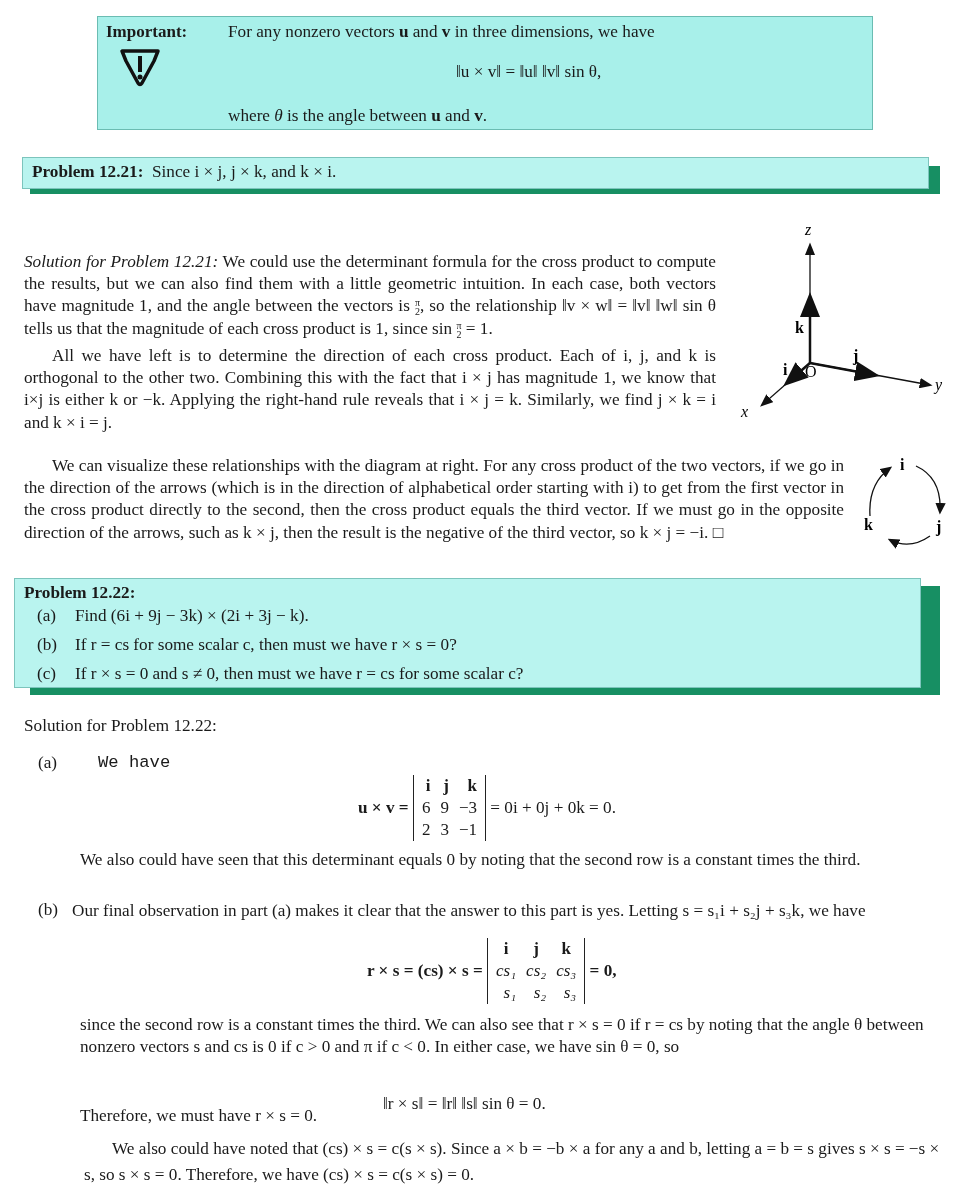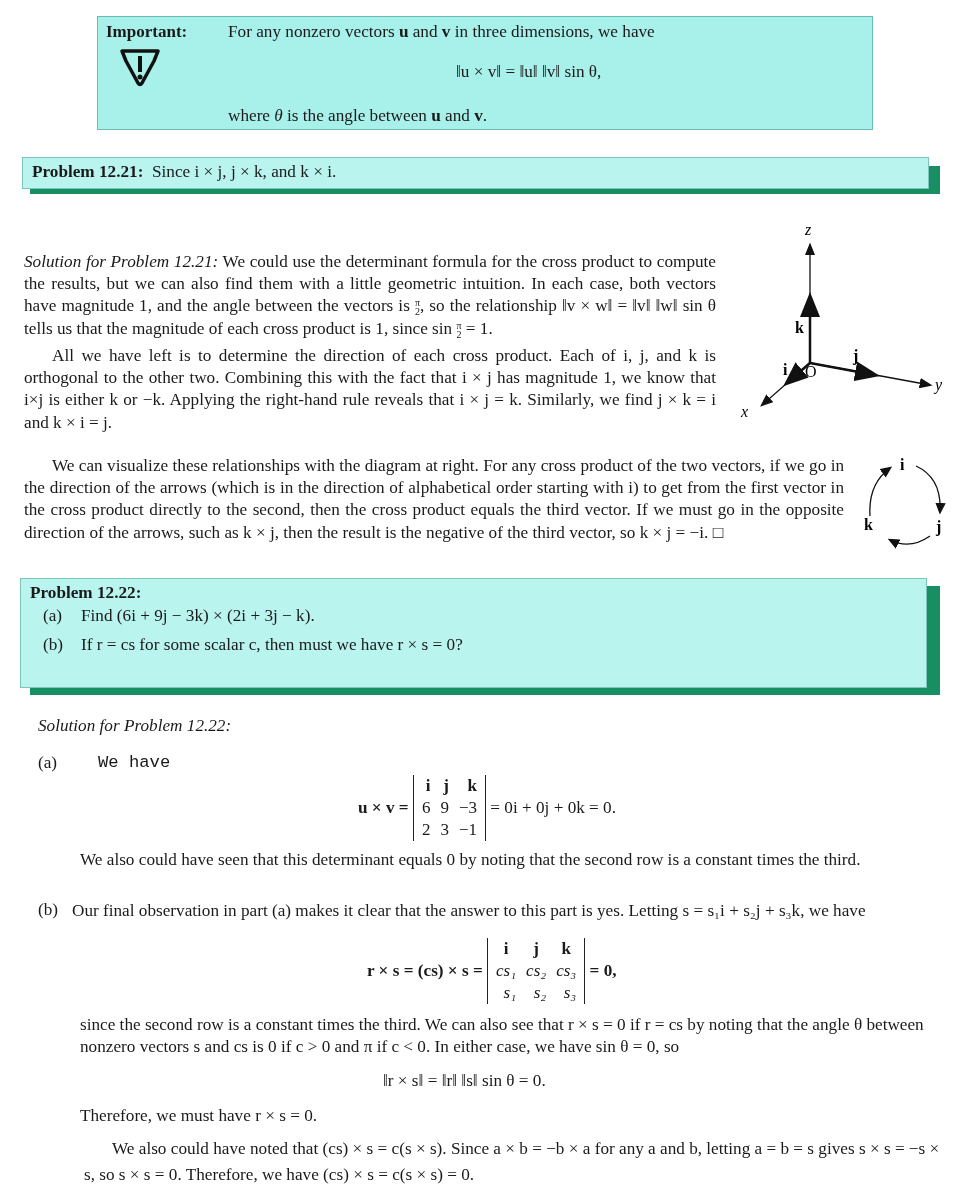--- a/index.html
+++ b/index.html
@@ -28,37 +28,37 @@
   
   .pbox-shadow { background: #178f63; }
   .pbox {
     background: #b9f4ef; border: 1px solid #7cc4bc;
   }
   .p1-shadow { left: 30px; top: 166px; width: 910px; height: 28px; }
   .p1-box { left: 22px; top: 157px; width: 905px; height: 30px; }
   .p1-text { left: 9px; top: 4px; }
 
   .p2-shadow { left: 30px; top: 586px; width: 910px; height: 109px; }
-  .p2-box { left: 20px; top: 578px; width: 905px; height: 108px; }
+  .p2-box { left: 14px; top: 578px; width: 905px; height: 108px; }
   .p2-title { left: 9px; top: 4px; font-weight: bold; }
   .p2-item { left: 22px; }
   .p2-item .lbl { display: inline-block; width: 38px; }
 
   .para { left: 24px; width: 692px; line-height: 22.2px; text-align: justify; }
   .para-wide { left: 24px; width: 820px; line-height: 22.2px; text-align: justify; }
   .indent { text-indent: 28px; }
 
   .frac { display: inline-block; vertical-align: middle; font-size: 10px; line-height: 9px; text-align: center; }
   .frac span { display: block; }
 
   .det { display: inline-block; vertical-align: middle; border-left: 1.5px solid #222; border-right: 1.5px solid #222; padding: 0 3px; }
   .det table { border-collapse: collapse; }
   .det td { padding: 0 5px; text-align: right; line-height: 22px; font-size: 17px; }
 
-  .sol-head { left: 38px; top: 716px; font-style: italic; }
+  .sol-head { left: 24px; top: 716px; }
 </style>
 </head>
 <body>
 
 <div class="abs imp-box">
   <div class="abs imp-label">Important:</div>
   <svg class="abs imp-icon" viewBox="0 0 44 40">
     <path d="M4 4 L40 4 L36 14 L24 36 Q22 39 20 36 L8 14 Z" fill="none" stroke="#111" stroke-width="3.5" stroke-linejoin="round"></path>
     <rect x="20" y="9" width="4" height="16" fill="#111"></rect>
     <circle cx="22" cy="30" r="2.5" fill="#111"></circle>
@@ -126,20 +126,23 @@
 
 <div class="abs pbox-shadow p2-shadow"></div>
 <div class="abs pbox p2-box">
   <div class="abs p2-title">Problem 12.22:</div>
   <div class="abs p2-item" style="top:27px;">
     <span class="lbl">(a)</span><span>Find (6i + 9j − 3k) × (2i + 3j − k).</span>
   </div>
   <div class="abs p2-item" style="top:56px;">
     <span class="lbl">(b)</span><span>If r = cs for some scalar c, then must we have r × s = 0?</span>
   </div>
+  <div class="abs p2-item" style="top:85px;">
+    <span class="lbl">(c)</span><span>If r × s = 0 and s ≠ 0, then must we have r = cs for some scalar c?</span>
+  </div>
 </div>
 
 <div class="abs sol-head">Solution for Problem 12.22:</div>
 
 <div class="abs" style="left:38px; top:753px;">(a)</div>
 <div class="abs" style="left:98px; top:753px;font-family:Liberation Mono, monospace;">We have</div>
 
 <div class="abs" style="left:358px; top:775px; white-space:nowrap;">
   <span class="b" style="vertical-align:middle;">u × v =</span>
   <span class="det">
@@ -192,17 +195,17 @@
             <td class="it">s₃</td>
           </tr>
     </tbody>
       </table>
   </span>
   <span class="b" style="vertical-align:middle;">= 0,</span>
 </div>
 
 <div class="abs" style="left:80px; top:1014px; width:866px; line-height:22px;">since the second row is a constant times the third. We can also see that r × s = 0 if r = cs by noting that the angle θ between nonzero vectors s and cs is 0 if c &gt; 0 and π if c &lt; 0. In either case, we have sin θ = 0, so</div>
 
-<div class="abs" style="left:383px; top:1071px;">‖r × s‖ = ‖r‖ ‖s‖ sin θ = 0.</div>
+<div class="abs" style="left:383px; top:1094px;">‖r × s‖ = ‖r‖ ‖s‖ sin θ = 0.</div>
 
 <div class="abs" style="left:80px; top:1106px;">Therefore, we must have r × s = 0.</div>
 
 <div class="abs indent" style="left:84px; top:1136px; width:866px; line-height:26px;">We also could have noted that (cs) × s = c(s × s). Since a × b = −b × a for any a and b, letting a = b = s gives s × s = −s × s, so s × s = 0. Therefore, we have (cs) × s = c(s × s) = 0.</div>
 
 </body></html>

